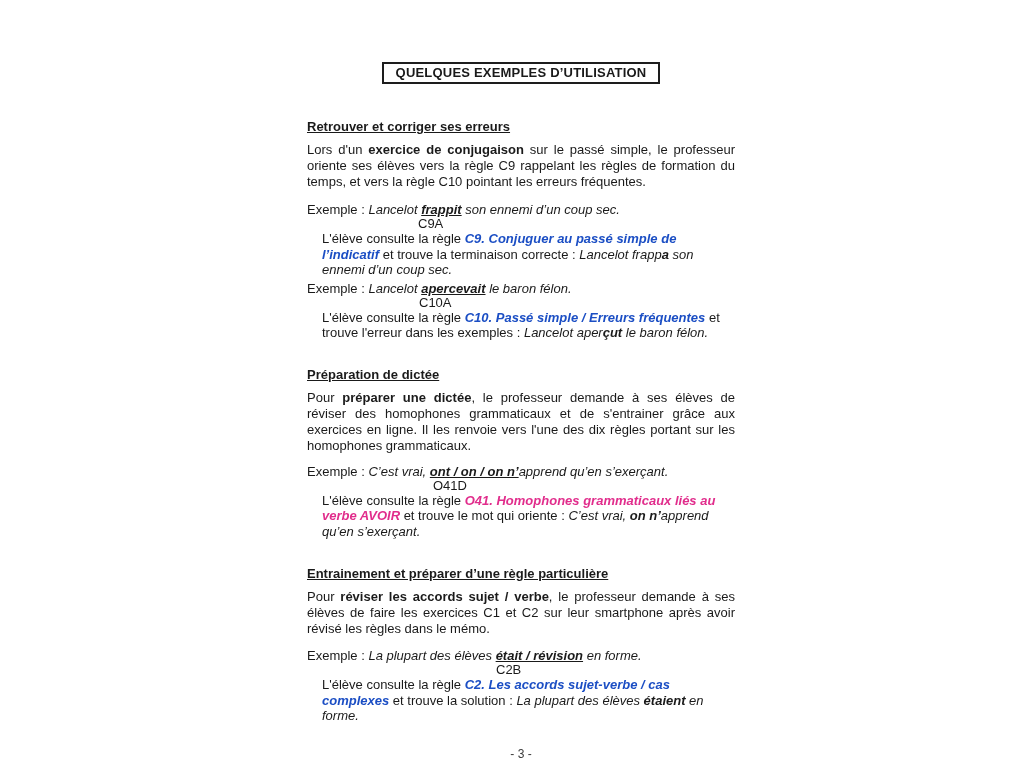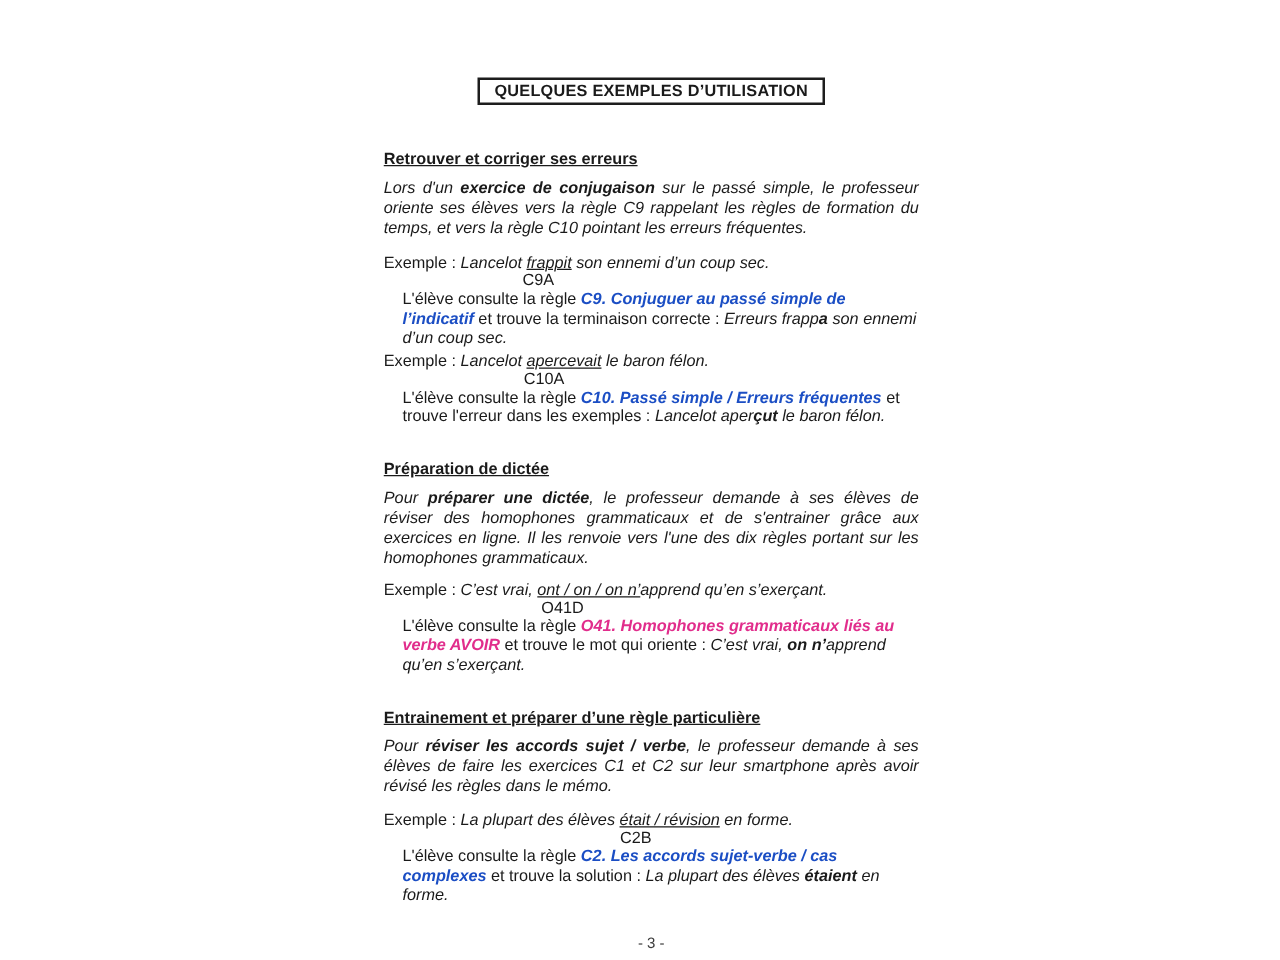--- a/index.html
+++ b/index.html
@@ -34,30 +34,29 @@
   .section-heading {
     margin-top: 36px;
     font-weight: bold;
     text-decoration: underline;
     font-size: 13px;
     line-height: 14px;
   }
   .para {
     margin-top: 8px;
     text-align: justify;
-    font-style: italic;
   }
   .example { margin-top: 13px; }
   .ex-line { line-height: 14px; }
   .ex-code { line-height: 14px; }
   .ex-consult { padding-left: 15px; line-height: 15.5px; }
   .s-n { }
   .s-b { font-weight: bold; }
   .s-i { font-style: italic; }
-  .s-iu { font-style: italic; text-decoration: underline; }
+  .s-iu { font-style: italic; text-decoration: underline; font-weight: bold; }
   .s-ib { font-style: italic; font-weight: bold; }
   .s-blue { color: var(--blue, #1b4ec4); font-weight: bold; font-style: italic; }
   .s-pink { color: var(--pink, #e12d8c); font-weight: bold; font-style: italic; }
   .sec-2 .section-heading { margin-top: 27px; }
   .sec-3 .section-heading { margin-top: 28px; }
   .footer {
     position: absolute;
     left: 307px;
     top: 747px;
     width: 428px;
@@ -76,21 +75,21 @@
       <div class="title-box">QUELQUES EXEMPLES D’UTILISATION</div>
     </div>
 
     <div class="sec-1">
       <div class="section-heading">Retrouver et corriger ses erreurs</div>
       <div class="para"><span class="s-n">Lors d'un </span><span class="s-b">exercice de conjugaison</span><span class="s-n"> sur le passé simple, le professeur oriente ses élèves vers la règle C9 rappelant les règles de formation du temps, et vers la règle C10 pointant les erreurs fréquentes.</span></div>
 
       <div class="example">
         <div class="ex-line"><span class="s-n">Exemple : </span><span class="s-i">Lancelot </span><span class="s-iu">frappit</span><span class="s-i"> son ennemi d’un coup sec.</span></div>
         <div class="ex-code" style="margin-left: 111px;">C9A</div>
-        <div class="ex-consult"><span class="s-n">L'élève consulte la règle </span><span class="s-blue">C9. Conjuguer au passé simple de l’indicatif</span><span class="s-n"> et trouve la terminaison correcte : </span><span class="s-i">Erreurs frapp</span><span class="s-ib">a</span><span class="s-i"> son ennemi d’un coup sec.</span></div>
+        <div class="ex-consult"><span class="s-n">L'élève consulte la règle </span><span class="s-blue">C9. Conjuguer au passé simple de l’indicatif</span><span class="s-n"> et trouve la terminaison correcte : </span><span class="s-i">Lancelot frapp</span><span class="s-ib">a</span><span class="s-i"> son ennemi d’un coup sec.</span></div>
       </div>
 
       <div class="example" style="margin-top:4px">
         <div class="ex-line"><span class="s-n">Exemple : </span><span class="s-i">Lancelot </span><span class="s-iu">apercevait</span><span class="s-i"> le baron félon.</span></div>
         <div class="ex-code" style="margin-left: 112px;">C10A</div>
         <div class="ex-consult"><span class="s-n">L'élève consulte la règle </span><span class="s-blue">C10. Passé simple / Erreurs fréquentes</span><span class="s-n"> et trouve l'erreur dans les exemples : </span><span class="s-i">Lancelot aper</span><span class="s-ib">çut</span><span class="s-i"> le baron félon.</span></div>
       </div>
     </div>
 
     <div class="sec-2">

